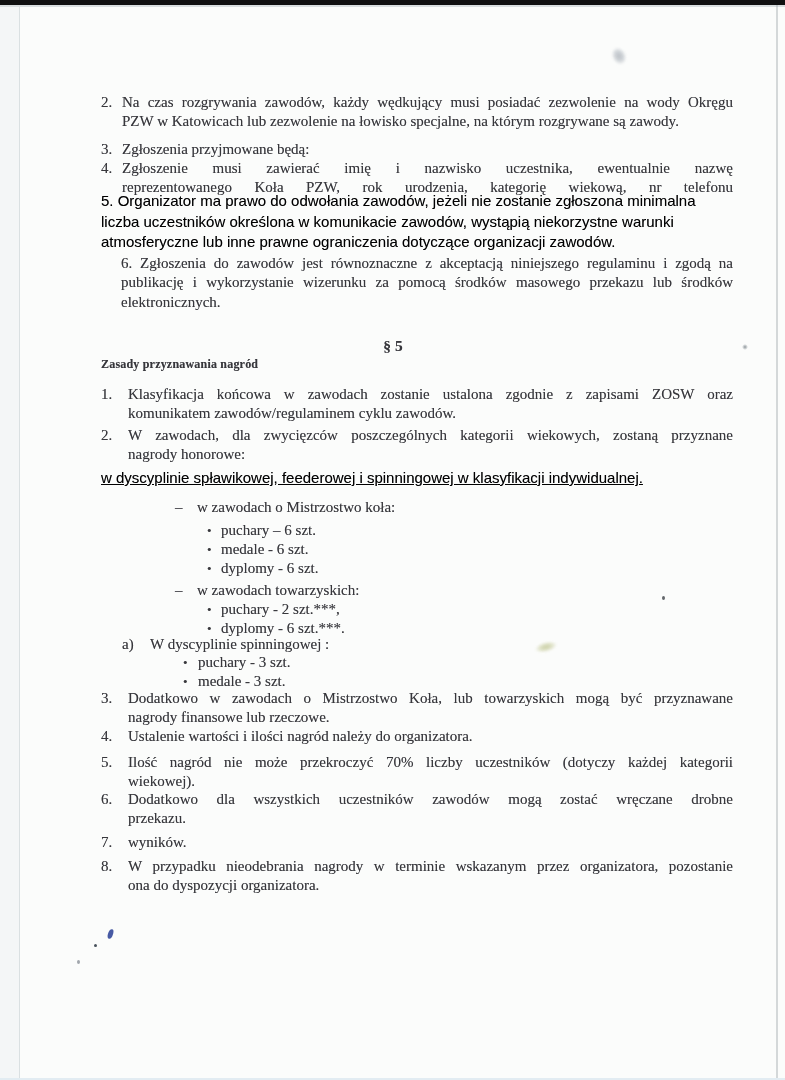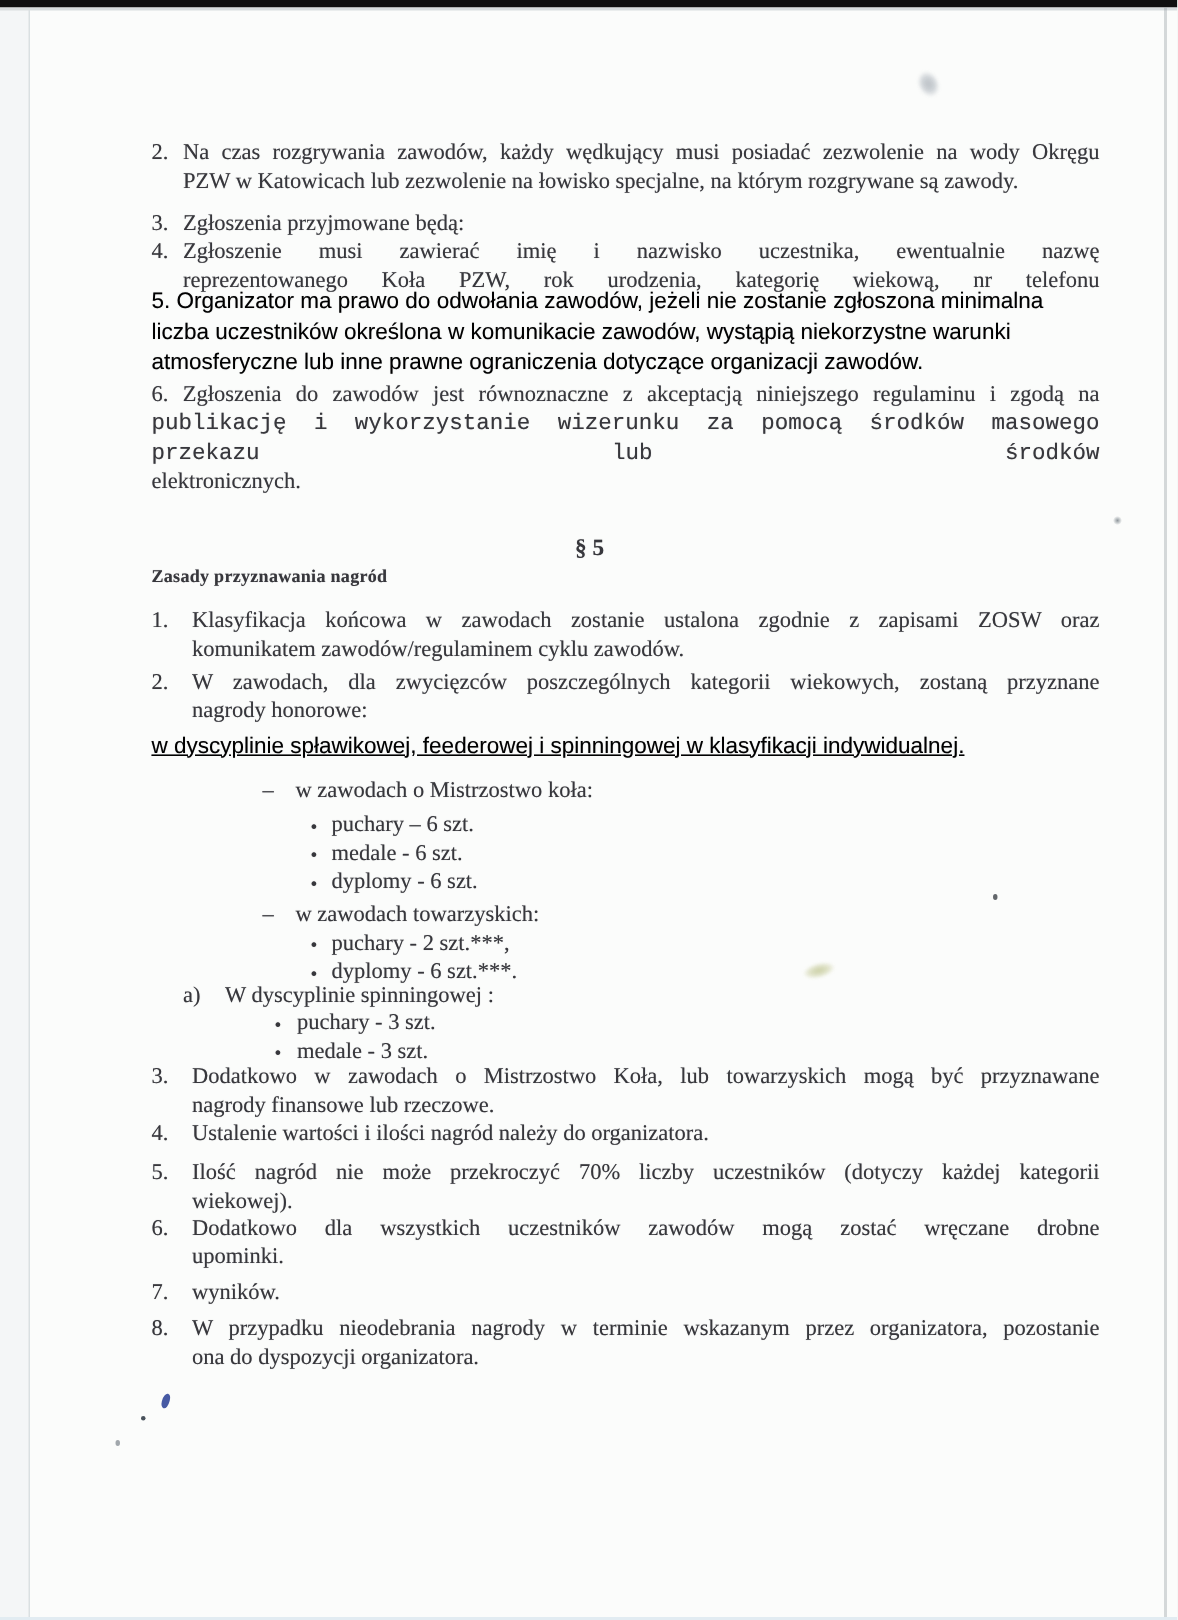--- a/index.html
+++ b/index.html
@@ -83,23 +83,23 @@
         <div class="ln just">reprezentowanego Koła PZW, rok urodzenia, kategorię wiekową, nr telefonu</div>
       </div>
     </div>
 
     <div class="sans" style="margin-top:-6px;">
       <div class="ln">5. Organizator ma prawo do odwołania zawodów, jeżeli nie zostanie zgłoszona minimalna</div>
       <div class="ln">liczba uczestników określona w komunikacie zawodów, wystąpią niekorzystne warunki</div>
       <div class="ln">atmosferyczne lub inne prawne ograniczenia dotyczące organizacji zawodów.</div>
     </div>
 
-    <div style="margin-top:1px;line-height:19.5px;">
+    <div style="margin-top:1px;line-height:19.5px;margin-left:20px;">
       <div class="ln just" style="line-height:19.5px;">6. Zgłoszenia do zawodów jest równoznaczne z akceptacją niniejszego regulaminu i zgodą na</div>
-      <div class="ln just" style="line-height:19.5px;font-family:Liberation Mono, monospace;">publikację i wykorzystanie wizerunku za pomocą środków masowego przekazu lub środków</div>
+      <div class="ln just" style="line-height:19.5px;">publikację i wykorzystanie wizerunku za pomocą środków masowego przekazu lub środków</div>
       <div class="ln" style="line-height:19.5px;">elektronicznych.</div>
     </div>
 
     <div class="section-mark" style="margin-top:24px;">§ 5</div>
     <div class="heading">Zasady przyznawania nagród</div>
 
     <div class="li" style="margin-top:11px;">
       <span class="num2">1.</span>
       <div class="lines">
         <div class="ln just">Klasyfikacja końcowa w zawodach zostanie ustalona zgodnie z zapisami ZOSW oraz</div>
@@ -182,21 +182,21 @@
       <div class="lines">
         <div class="ln just">Ilość nagród nie może przekroczyć 70% liczby uczestników (dotyczy każdej kategorii</div>
         <div class="ln">wiekowej).</div>
       </div>
     </div>
 
     <div class="li" style="margin-top:-1px;">
       <span class="num2">6.</span>
       <div class="lines">
         <div class="ln just">Dodatkowo dla wszystkich uczestników zawodów mogą zostać wręczane drobne</div>
-        <div class="ln">upominki.</div>
+        <div class="ln">przekazu.</div>
       </div>
     </div>
 
     <div class="li" style="margin-top:5px;">
       <span class="num2">7.</span>
       <div class="lines">
         <div class="ln">wyników.</div>
       </div>
     </div>
 

